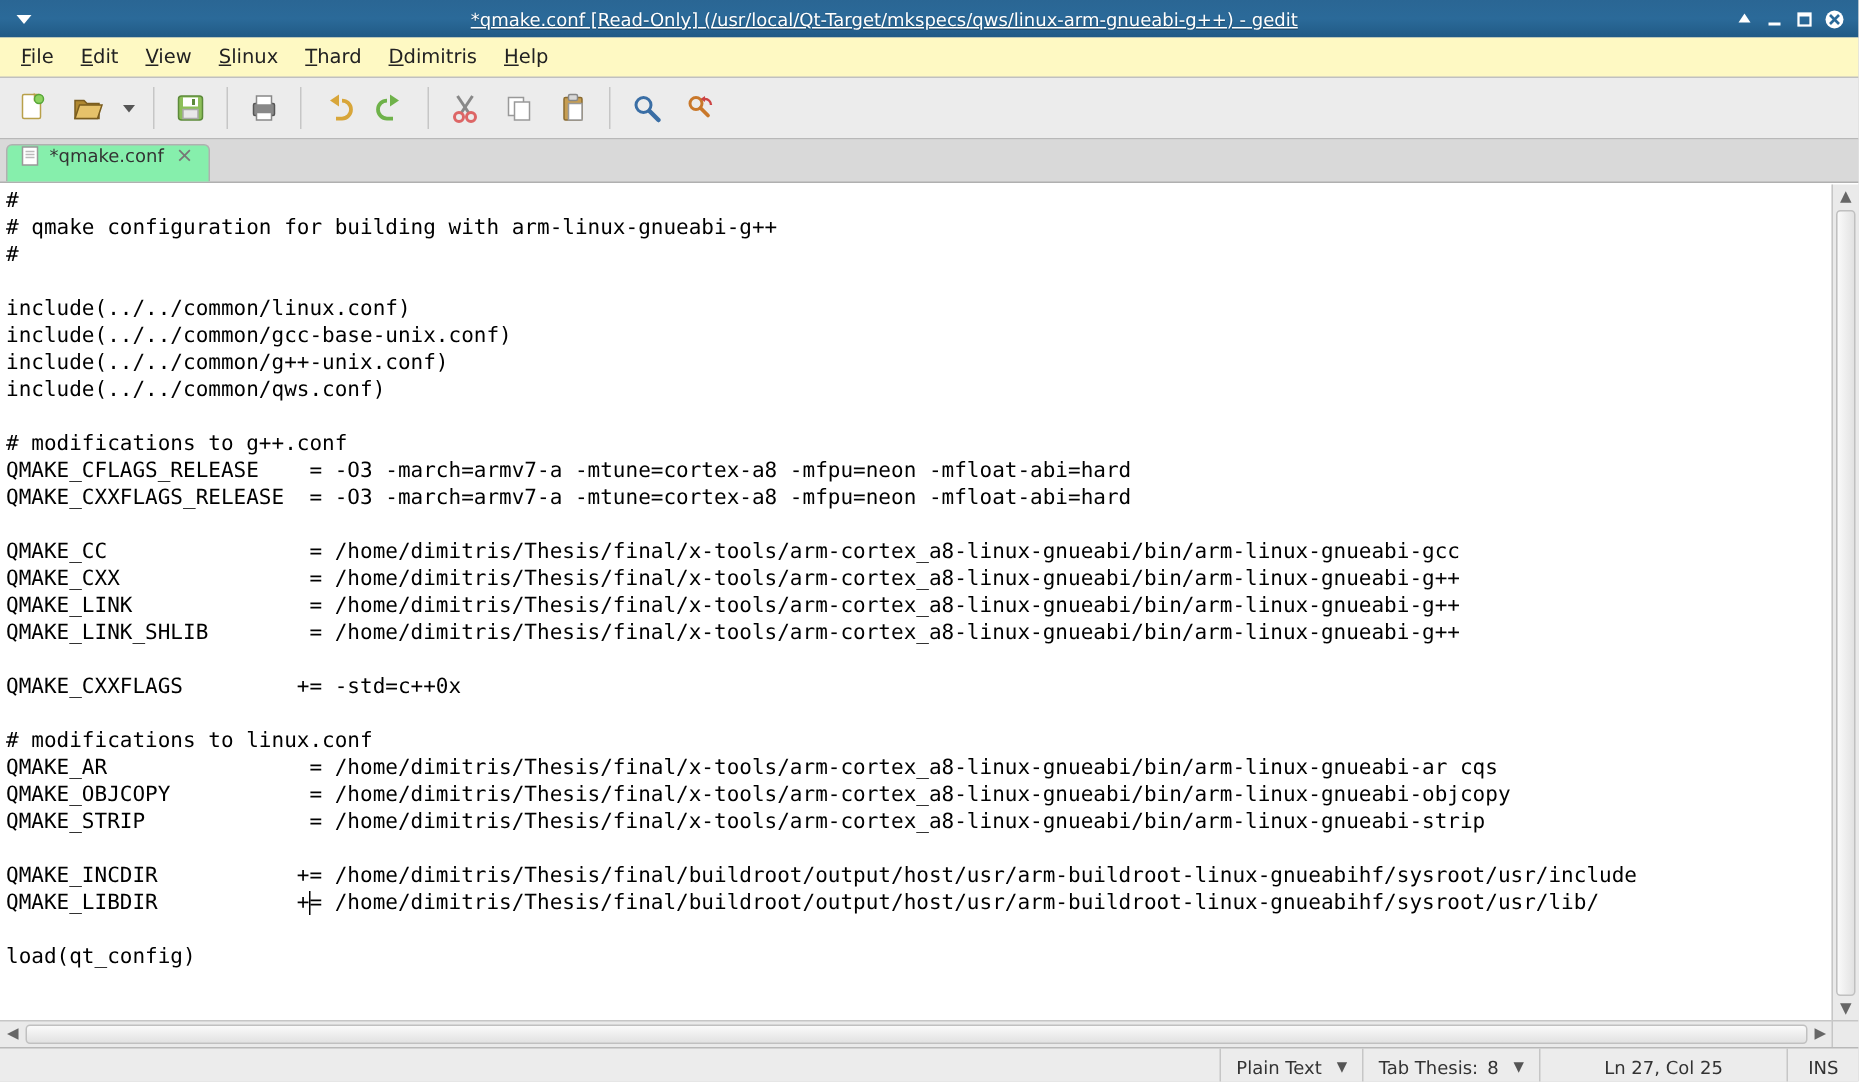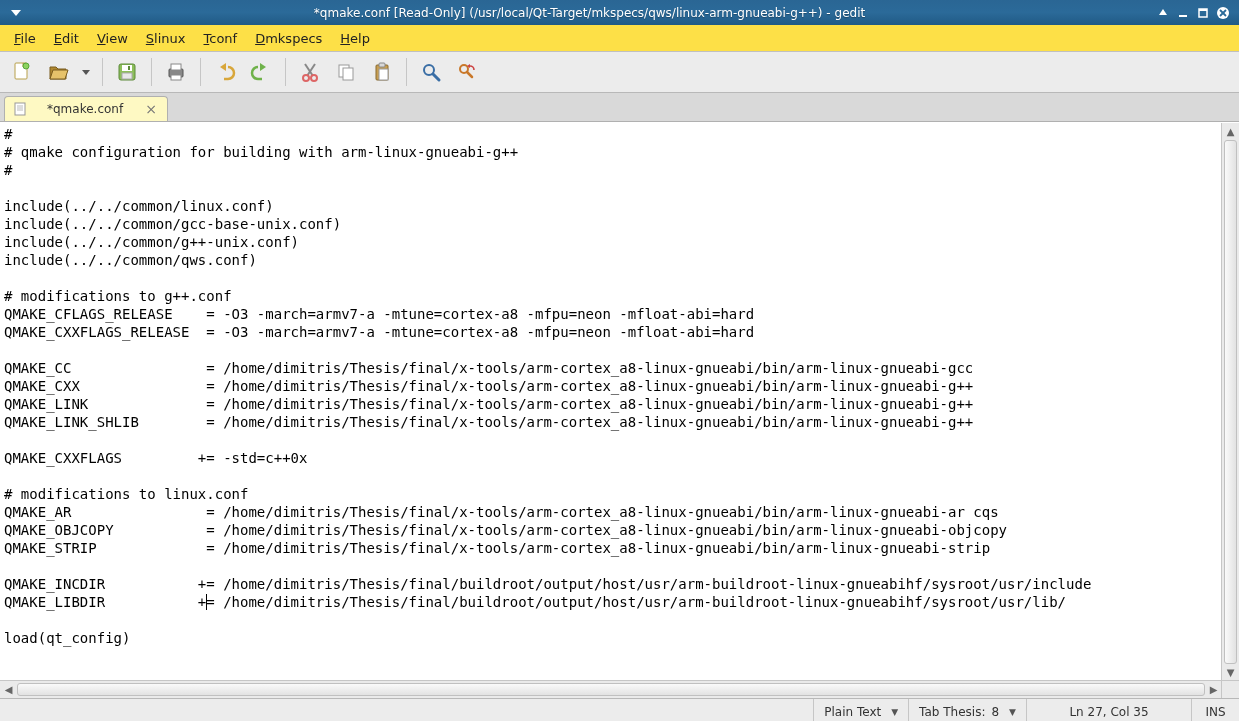--- a/index.html
+++ b/index.html
@@ -23,40 +23,41 @@
     align-items: center;
     padding: 0 6px;
     font-size: 12px;
   }
   .titlebar .title-text {
     flex: 1;
     text-align: center;
     text-shadow: 0 1px 1px rgba(0,0,0,0.3);
     white-space: nowrap;
     overflow: hidden;
+    text-decoration: underline;
   }
   .titlebar .tb-icon {
     width: 16px;
     height: 16px;
     margin: 0 2px;
     display: inline-flex;
     align-items: center;
     justify-content: center;
     border-radius: 2px;
   }
   .titlebar .tb-right .tb-icon {
     background: rgba(255,255,255,0.0);
   }
   .tb-icon svg { display:block; }
   .tb-right { display:flex; align-items:center; }
 
   
   .menubar {
     height: 26px;
-    background: #fde047;
+    background: #fef9c3;
     border-bottom: 1px solid #c0c0c0;
     display: flex;
     align-items: center;
     padding: 0 6px;
     gap: 2px;
   }
   .menubar .menu-item {
     padding: 3px 8px;
     border-radius: 3px;
     cursor: default;
@@ -100,29 +101,28 @@
   .tabbar {
     height: 28px;
     background: #d9d9d9;
     border-bottom: 1px solid #b0b0b0;
     display: flex;
     align-items: flex-end;
     padding: 0 4px;
   }
   .tab {
     height: 24px;
-    background: #fef9c3;
+    background: #86efac;
     border: 1px solid #b0b0b0;
     border-bottom: none;
     border-top-left-radius: 4px;
     border-top-right-radius: 4px;
     display: flex;
-    align-items: center;
     padding: 0 8px;
-    gap: 20px;
+    gap: 6px;
     font-size: 12px;
     color: #333;
   }
   .tab .tab-icon {
     width: 14px;
     height: 14px;
     display:inline-flex;
     align-items:center;
     justify-content:center;
   }
@@ -276,22 +276,22 @@
         </svg>
     </span>
   </span>
 </div>
 
 <div class="menubar">
   <div class="menu-item"><span class="ul">F</span><span>ile</span></div>
   <div class="menu-item"><span class="ul">E</span><span>dit</span></div>
   <div class="menu-item"><span class="ul">V</span><span>iew</span></div>
   <div class="menu-item"><span class="ul">S</span><span>linux</span></div>
-  <div class="menu-item"><span class="ul">T</span><span>conf</span></div>
-  <div class="menu-item"><span class="ul">D</span><span>mkspecs</span></div>
+  <div class="menu-item"><span class="ul">T</span><span>hard</span></div>
+  <div class="menu-item"><span class="ul">D</span><span>dimitris</span></div>
   <div class="menu-item"><span class="ul">H</span><span>elp</span></div>
 </div>
 
 <div class="toolbar">
   <div class="tbtn">
     <span>
       <svg width="22" height="22" viewBox="0 0 22 22">
           <rect x="4" y="2" width="12" height="16" rx="1" fill="#fff" stroke="#b8a04a" stroke-width="1"></rect>
           <polygon points="12,2 16,6 12,6" fill="#f5e6a0" stroke="#b8a04a" stroke-width="1"></polygon>
           <circle cx="15" cy="5" r="3" fill="#8dd35f" stroke="#57a639"></circle>
@@ -469,18 +469,18 @@
   <div class="cell">
     <span>Plain Text</span>
     <span class="dd-arrow">▼</span>
   </div>
   <div class="cell">
     <span>Tab Thesis:</span>
     <span>8</span>
     <span class="dd-arrow">▼</span>
   </div>
   <div class="cell fixed-wide">
-    <span>Ln 27, Col 35</span>
+    <span>Ln 27, Col 25</span>
   </div>
   <div class="cell fixed-small">
     <span>INS</span>
   </div>
 </div>
 
 </body></html>

